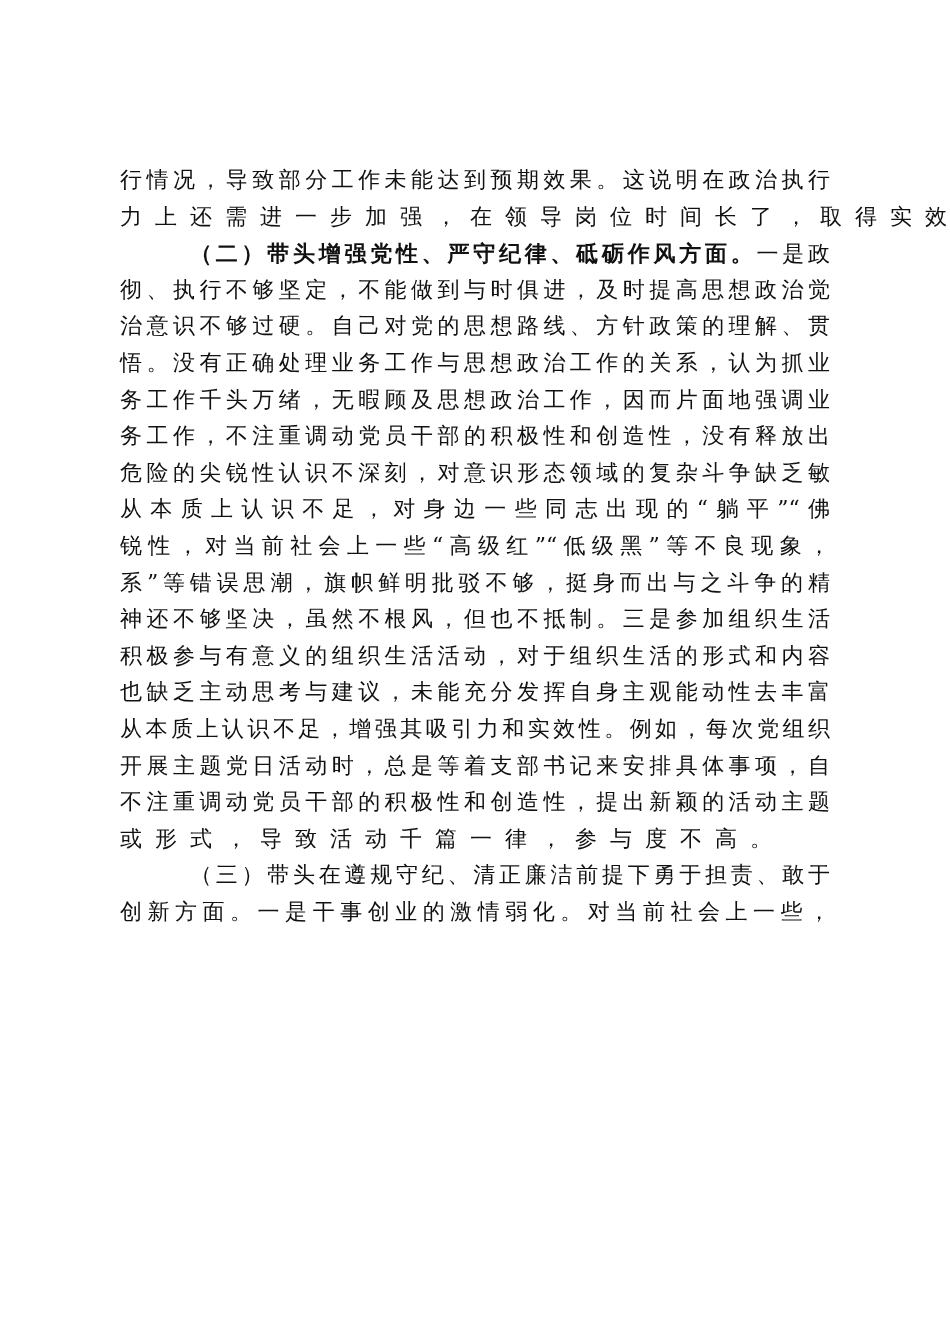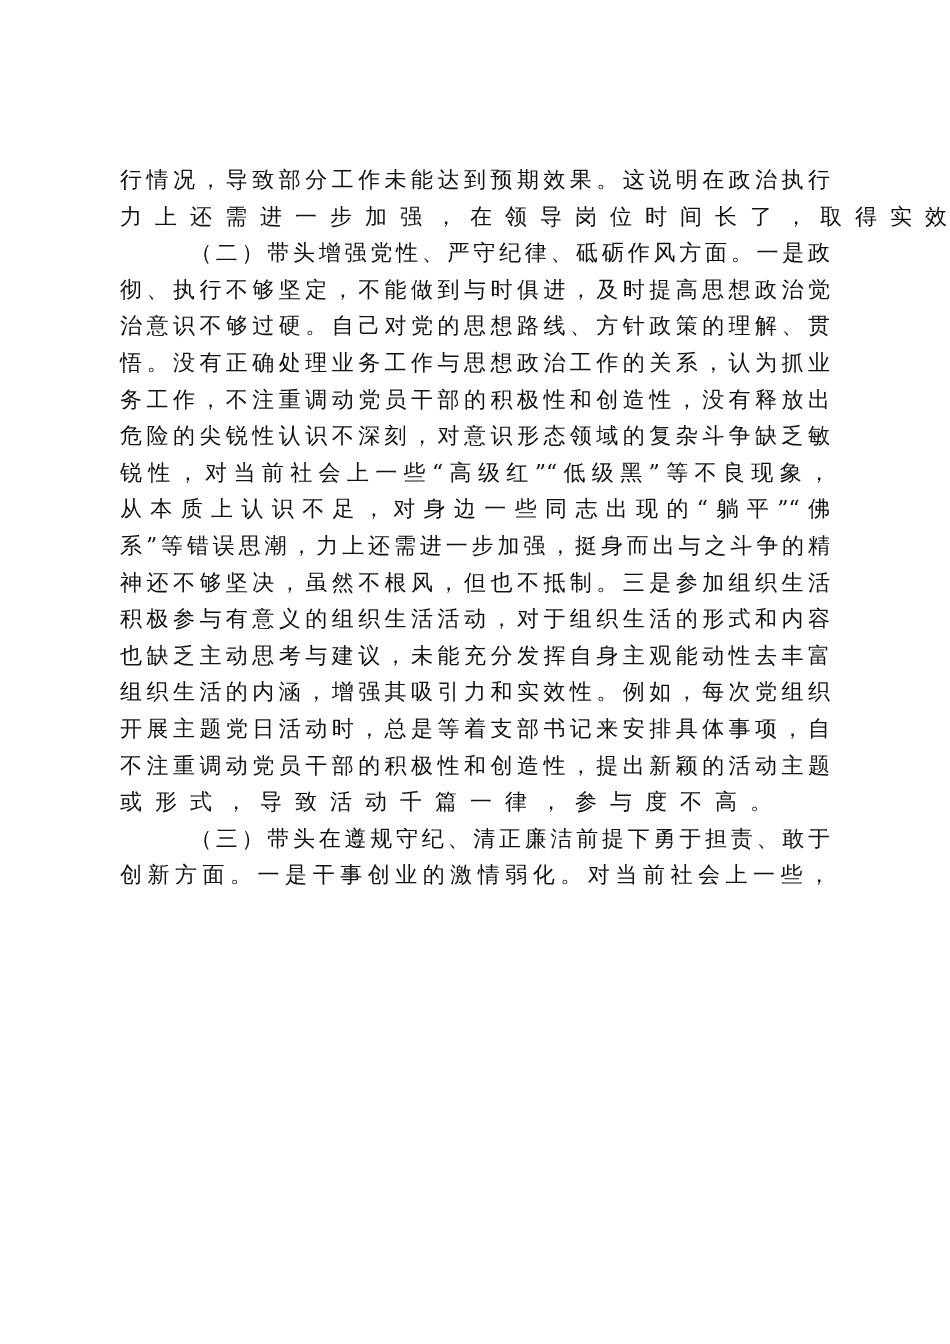--- a/index.html
+++ b/index.html
@@ -13,39 +13,40 @@
   .line {
     height: 36.6px; line-height: 36.6px;
     font-size: 22px;
     white-space: nowrap;
     text-align: justify;
     text-align-last: justify;
     letter-spacing: 0px;
   }
   .line.last { text-align-last: left; letter-spacing: 13px; }
   .line.indent { padding-left: 70px; }
-  .b { font-weight: normal; }
+  .b { font-weight: bold; }
 </style>
 </head>
 <body>
 
 <div class="page">
   <div class="line">行情况，导致部分工作未能达到预期效果。这说明在政治执行</div>
   <div class="line last">力上还需进一步加强，在领导岗位时间长了，取得实效。</div>
   <div class="line indent"><span class="b">（二）带头增强党性、严守纪律、砥砺作风方面。</span><span>一是政</span></div>
   <div class="line">彻、执行不够坚定，不能做到与时俱进，及时提高思想政治觉</div>
   <div class="line">治意识不够过硬。自己对党的思想路线、方针政策的理解、贯</div>
   <div class="line">悟。没有正确处理业务工作与思想政治工作的关系，认为抓业</div>
+  <div class="line">务工作千头万绪，无暇顾及思想政治工作，因而片面地强调业</div>
   <div class="line">务工作，不注重调动党员干部的积极性和创造性，没有释放出</div>
   <div class="line">危险的尖锐性认识不深刻，对意识形态领域的复杂斗争缺乏敏</div>
+  <div class="line">从本质上认识不足，对身边一些同志出现的“躺平”“佛</div>
   <div class="line">锐性，对当前社会上一些“高级红”“低级黑”等不良现象，</div>
-  <div class="line">从本质上认识不足，对身边一些同志出现的“躺平”“佛</div>
-  <div class="line">系”等错误思潮，力上还需进一步加强，挺身而出与之斗争的精</div>
+  <div class="line">系”等错误思潮，旗帜鲜明批驳不够，挺身而出与之斗争的精</div>
   <div class="line">神还不够坚决，虽然不根风，但也不抵制。三是参加组织生活</div>
   <div class="line">积极参与有意义的组织生活活动，对于组织生活的形式和内容</div>
   <div class="line">也缺乏主动思考与建议，未能充分发挥自身主观能动性去丰富</div>
-  <div class="line">组织生活的内涵，增强其吸引力和实效性。例如，每次党组织</div>
+  <div class="line">从本质上认识不足，增强其吸引力和实效性。例如，每次党组织</div>
   <div class="line">开展主题党日活动时，总是等着支部书记来安排具体事项，自</div>
   <div class="line">不注重调动党员干部的积极性和创造性，提出新颖的活动主题</div>
   <div class="line last">或形式，导致活动千篇一律，参与度不高。</div>
   <div class="line indent">（三）带头在遵规守纪、清正廉洁前提下勇于担责、敢于</div>
   <div class="line">创新方面。一是干事创业的激情弱化。对当前社会上一些，</div>
 </div>
 
 </body></html>

